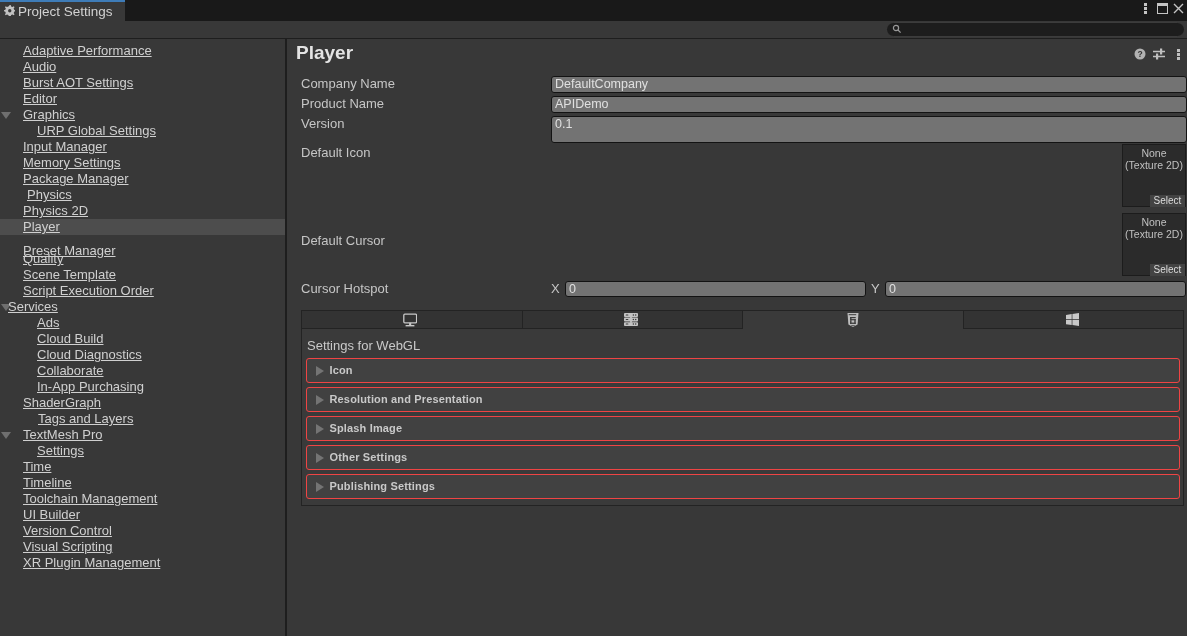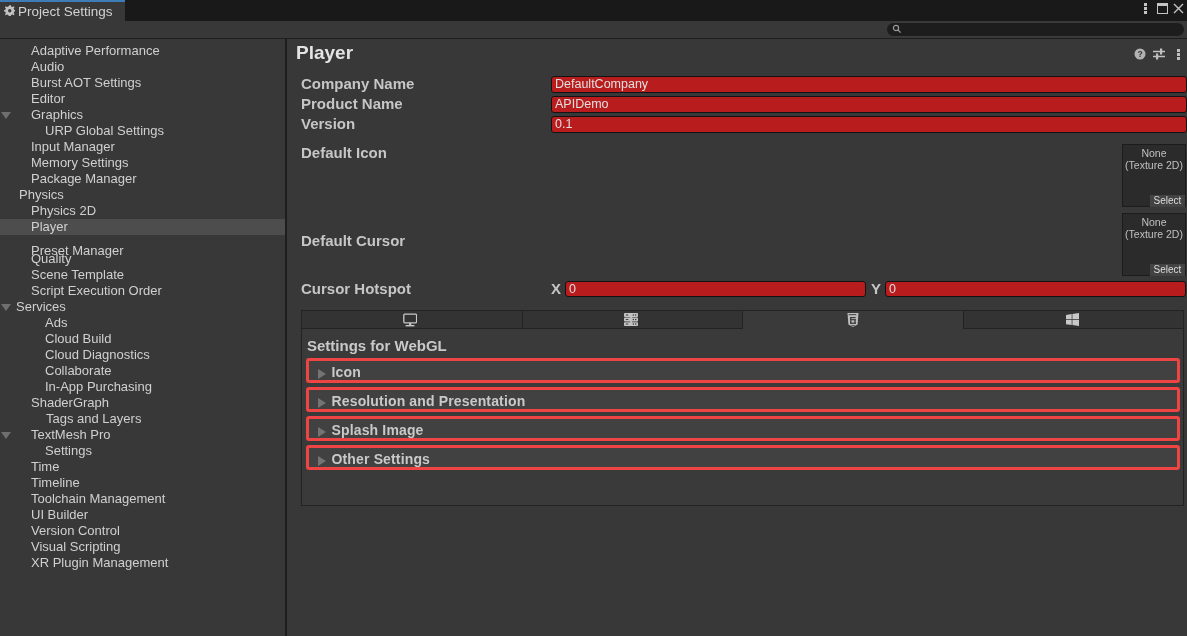--- a/index.html
+++ b/index.html
@@ -1,21 +1,21 @@
 <!DOCTYPE html>
 <html><head><meta charset="utf-8">
 <style>
 *{margin:0;padding:0;box-sizing:border-box;}
 html,body{width:1187px;height:636px;background:#383838;font-family:"Liberation Sans",sans-serif;overflow:hidden;}
 .r{position:absolute;}
 #root{position:relative;width:1187px;height:636px;background:#383838;overflow:hidden;}
-.srow{position:absolute;left:16px;width:246px;height:16px;line-height:16px;font-size:13px;color:#d0d0d0;white-space:nowrap;}
-.lbl{position:absolute;font-size:15px;color:#c6c6c6;line-height:16px;white-space:nowrap;font-weight:bold;}
-.fld{position:absolute;background:#b91c1c;border:1px solid #131313;border-radius:3px;color:#e0e0e0;font-size:12.5px;line-height:15px;padding-left:3px;white-space:nowrap;}
-.fold{position:absolute;left:306px;width:874px;height:25px;background:#414141;border:3px solid #ef4444;border-radius:3px;line-height:23px;font-size:14px;letter-spacing:0.15px;font-weight:bold;color:#c9c9c9;}
+.srow{position:absolute;left:8px;width:246px;height:16px;line-height:16px;font-size:13px;color:#d0d0d0;white-space:nowrap;text-decoration:underline;}
+.lbl{position:absolute;font-size:13px;color:#c6c6c6;line-height:16px;white-space:nowrap;}
+.fld{position:absolute;background:#737373;border:1px solid #131313;border-radius:3px;color:#e0e0e0;font-size:12.5px;line-height:15px;padding-left:3px;white-space:nowrap;}
+.fold{position:absolute;left:306px;width:874px;height:25px;background:#414141;border:1px solid #ef4444;border-radius:3px;line-height:23px;font-size:11px;letter-spacing:0.15px;font-weight:bold;color:#c9c9c9;}
 .ftri{display:inline-block;width:0;height:0;border-left:8px solid #747474;border-top:5px solid transparent;border-bottom:5px solid transparent;margin:0 5.5px 0 9px;vertical-align:-2px;}
 .stri{position:absolute;width:0;height:0;border-top:7px solid #6f6f6f;border-left:5px solid transparent;border-right:5px solid transparent;}
 </style></head>
 <body>
 <div id="root">
 
 <div class="r" style="left:0;top:0;width:1187px;height:21px;background:#191919;"></div>
 <div class="r" style="left:0;top:0;width:125px;height:21px;background:#383838;border-top:2px solid #3e7cb8;"></div>
 <svg class="r" style="left:3.5px;top:4.5px;" width="11.5" height="11.5" viewBox="0 0 13 13">
  <path fill="#c2c2c2" d="M6.5 0 L7.6 0 L8 1.6 A5 5 0 0 1 9.6 2.3 L11.1 1.5 L11.9 2.6 L10.9 3.9 A5 5 0 0 1 11.5 5.5 L13 6 L13 7 L11.5 7.5 A5 5 0 0 1 10.9 9.1 L11.9 10.4 L11.1 11.5 L9.6 10.7 A5 5 0 0 1 8 11.4 L7.6 13 L6.5 13 L5.4 13 L5 11.4 A5 5 0 0 1 3.4 10.7 L1.9 11.5 L1.1 10.4 L2.1 9.1 A5 5 0 0 1 1.5 7.5 L0 7 L0 6 L1.5 5.5 A5 5 0 0 1 2.1 3.9 L1.1 2.6 L1.9 1.5 L3.4 2.3 A5 5 0 0 1 5 1.6 Z M6.5 4.6 A1.9 1.9 0 1 0 6.5 8.4 A1.9 1.9 0 1 0 6.5 4.6 Z"></path>
@@ -43,21 +43,21 @@
 <div class="srow" style="top:43px;padding-left:15px;">Adaptive Performance</div>
 <div class="srow" style="top:59px;padding-left:15px;">Audio</div>
 <div class="srow" style="top:75px;padding-left:15px;">Burst AOT Settings</div>
 <div class="srow" style="top:91px;padding-left:15px;">Editor</div>
 <div class="stri" style="left:1px;top:112px;"></div>
 <div class="srow" style="top:107px;padding-left:15px;">Graphics</div>
 <div class="srow" style="top:123px;padding-left:29px;">URP Global Settings</div>
 <div class="srow" style="top:139px;padding-left:15px;">Input Manager</div>
 <div class="srow" style="top:155px;padding-left:15px;">Memory Settings</div>
 <div class="srow" style="top:171px;padding-left:15px;">Package Manager</div>
-<div class="srow" style="top:187px;padding-left:3px;">Physics</div>
+<div class="srow" style="top:187px;padding-left:3px;margin-left:16px;">Physics</div>
 <div class="srow" style="top:203px;padding-left:15px;">Physics 2D</div>
 <div class="srow" style="top:219px;padding-left:15px;">Player</div>
 <div class="srow" style="top:235px;padding-left:15px;margin-top:8px;">Preset Manager</div>
 <div class="srow" style="top:251px;padding-left:15px;">Quality</div>
 <div class="srow" style="top:267px;padding-left:15px;">Scene Template</div>
 <div class="srow" style="top:283px;padding-left:15px;">Script Execution Order</div>
 <div class="stri" style="left:1px;top:304px;"></div>
 <div class="srow" style="top:299px;">Services</div>
 <div class="srow" style="top:315px;padding-left:29px;">Ads</div>
 <div class="srow" style="top:331px;padding-left:29px;">Cloud Build</div>
@@ -91,21 +91,21 @@
 </svg>
 <div class="r" style="left:1177px;top:49px;width:2.5px;height:2.5px;background:#c0c0c0;"></div>
 <div class="r" style="left:1177px;top:53px;width:2.5px;height:2.5px;background:#c0c0c0;"></div>
 <div class="r" style="left:1177px;top:57px;width:2.5px;height:2.5px;background:#c0c0c0;"></div>
 
 <div class="lbl" style="left:301px;top:76px;">Company Name</div>
 <div class="fld" style="left:551px;top:76px;width:636px;height:17px;">DefaultCompany</div>
 <div class="lbl" style="left:301px;top:96px;">Product Name</div>
 <div class="fld" style="left:551px;top:96px;width:636px;height:17px;">APIDemo</div>
 <div class="lbl" style="left:301px;top:116px;">Version</div>
-<div class="fld" style="left:551px;top:116px;width:636px;height:17px;">0.1</div>
+<div class="fld" style="left:551px;top:116px;width:636px;height:27px;">0.1</div>
 
 <div class="lbl" style="left:301px;top:145px;">Default Icon</div>
 <div class="r" style="left:1122px;top:144px;width:64px;height:63px;background:#2b2b2b;border:1px solid #1c1c1c;"></div>
 <div class="r" style="left:1122px;top:147px;width:64px;text-align:center;font-size:10.5px;color:#c0c0c0;line-height:12px;">None<br>(Texture 2D)</div>
 <div class="r" style="left:1150px;top:195px;width:35px;height:12px;background:#434343;font-size:10px;color:#dcdcdc;text-align:center;line-height:12px;">Select</div>
 
 <div class="lbl" style="left:301px;top:215px;margin-top:18px;">Default Cursor</div>
 <div class="r" style="left:1122px;top:213px;width:64px;height:63px;background:#2b2b2b;border:1px solid #1c1c1c;"></div>
 <div class="r" style="left:1122px;top:216px;width:64px;text-align:center;font-size:10.5px;color:#c0c0c0;line-height:12px;">None<br>(Texture 2D)</div>
 <div class="r" style="left:1150px;top:264px;width:35px;height:12px;background:#434343;font-size:10px;color:#dcdcdc;text-align:center;line-height:12px;">Select</div>
@@ -168,14 +168,15 @@
   <path d="M0 6.9 L5.7 6.9 L5.7 12 L0 11.2 Z"></path>
   <path d="M6.4 6.9 L13 6.9 L13 13 L6.4 12.1 Z"></path>
  </g>
 </svg>
 
 <div class="lbl" style="left:307px;top:338px;color:#c9c9c9;">Settings for WebGL</div>
 <div class="fold" style="top:358px;"><span class="ftri"></span>Icon</div>
 <div class="fold" style="top:387px;"><span class="ftri"></span>Resolution and Presentation</div>
 <div class="fold" style="top:445px;"><span class="ftri"></span>Other Settings</div>
 <div class="fold" style="top:416px;"><span class="ftri"></span>Splash Image</div>
+<div class="fold" style="top:474px;"><span class="ftri"></span>Publishing Settings</div>
 
 </div>
 
 </body></html>

